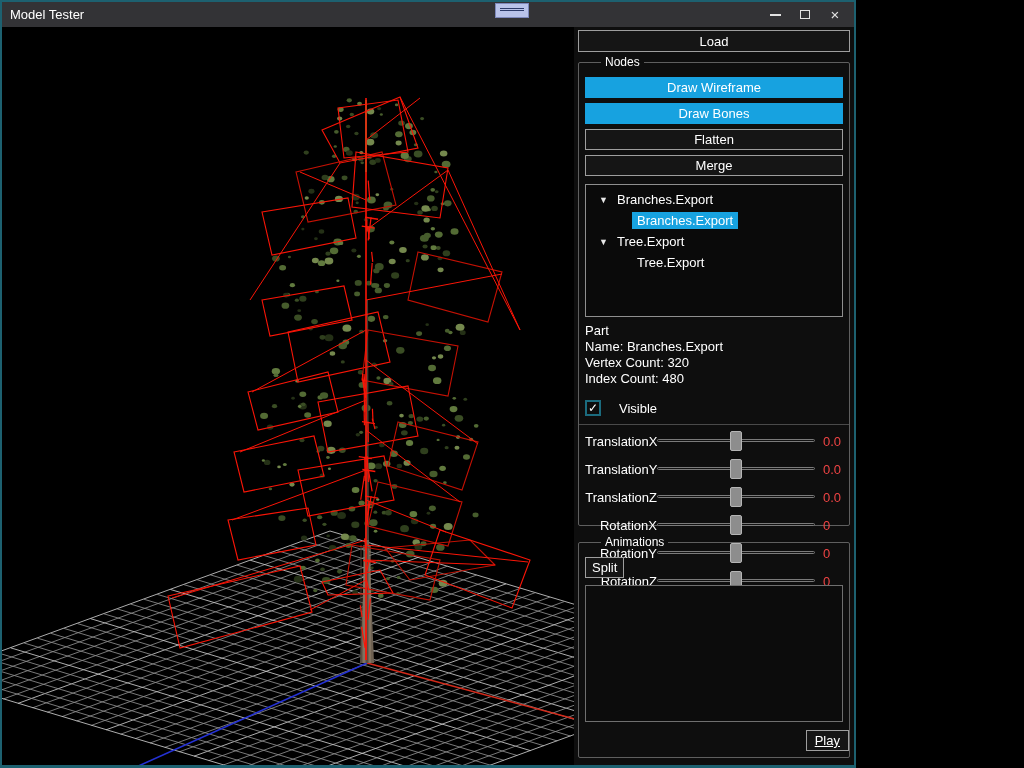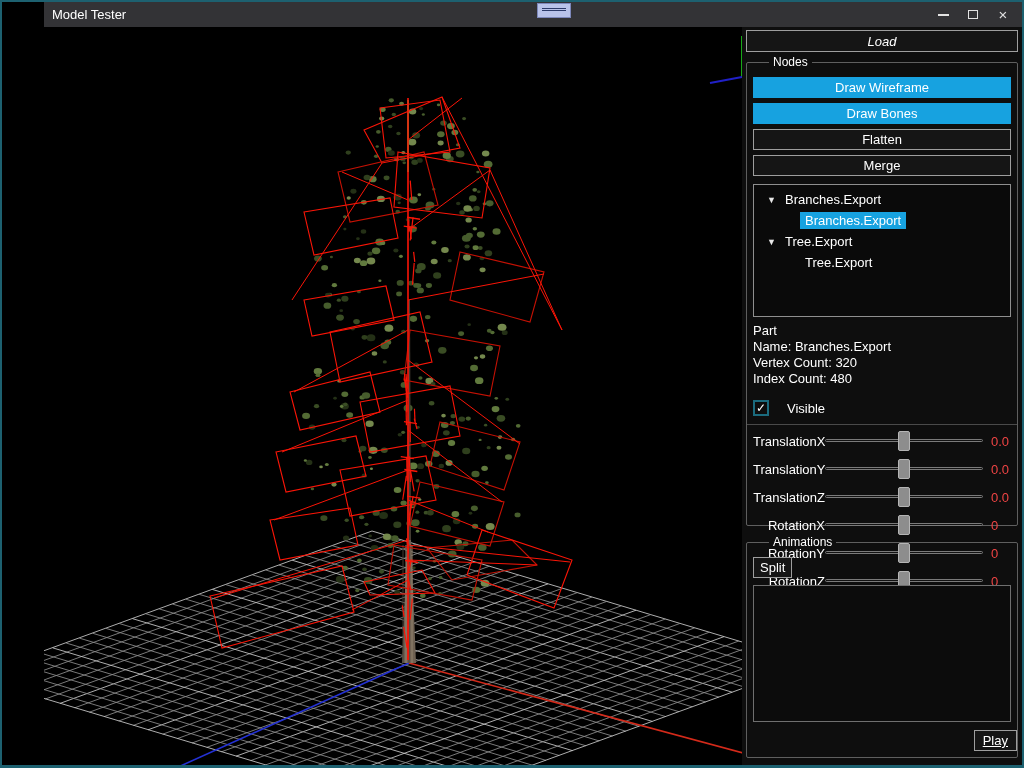--- a/index.html
+++ b/index.html
@@ -1,40 +1,40 @@
 <!DOCTYPE html>
 <html><head>
 <meta charset="utf-8">
 <style>
   * { margin:0; padding:0; box-sizing:border-box; }
   html,body { width:1024px; height:768px; background:#000; overflow:hidden;
               font-family:"Liberation Sans", sans-serif; }
-  .window { position:relative; width:1024px; height:768px;
-            border:2px solid #1d6170; border-bottom-width:3px; background:#000;padding-left:42px; }
+  .window { position:relative; width:856px; height:768px;
+            border:2px solid #1d6170; border-bottom-width:3px; background:#000; }
   
   .titlebar { position:relative; height:25px; background:#333336; display:flex; align-items:center; }
   .title-text { color:#fff; font-size:13px; padding-left:8px; }
   .drag-handle { position:absolute; left:493px; top:1px; width:34px; height:15px;
                  background:#b9c3ea; border:1px solid #7d88bb; padding:3px 4px; }
   .drag-handle .bar { height:1px; background:#2c3a69; margin-top:1px; }
   .win-buttons { position:absolute; right:4px; top:0; height:25px; display:flex; }
   .win-btn { width:30px; height:25px; display:flex; align-items:center; justify-content:center;
              color:#e3e3e3; font-size:15px; cursor:default; }
   .glyph-min { width:11px; height:2px; background:#e3e3e3; }
   .glyph-max { width:10px; height:9px; border:1px solid #e3e3e3; }
   
   .main { display:flex; height:738px; }
   .viewport { position:relative; width:738px; height:738px; background:#000; }
   .viewport svg { position:absolute; left:0; top:0; }
   .stats { position:absolute; left:6px; top:2px; color:#fff; font-size:13px; line-height:15px; }
   
   .panel { width:282px; height:738px; background:#0e0e0e; padding:3px 4px; position:relative; }
   .btn { background:#151515; border:1px solid #9e9e9e; color:#fff; font-size:13px;
          font-family:"Liberation Sans", sans-serif; height:22px; cursor:default; }
-  .load-btn { display:block; width:272px; margin:0 auto;font-style:italic; }
+  .load-btn { display:block; width:272px; margin:0 auto; }
   .groupbox { position:relative; border:1px solid #5f5f5f; border-radius:2px;
               margin-top:12px; padding:14px 6px 6px 6px; }
   .group-title { position:absolute; top:-8px; left:22px; background:#0e0e0e; padding:0 4px;
                  color:#fff; font-size:12px; }
   .nodes-group { height:464px; margin-top:10px; }
   .anim-group  { height:216px; margin-top:16px; }
   .btn-row { display:flex; gap:5px;flex-direction:column; }
   .btn-sm { height:21px; padding:0 6px; font-size:13px; }
   .btn-accent { background:#17a2e0; border-color:#17a2e0; color:#fff; }
   .treeview { margin-top:8px; height:133px; border:1px solid #8f8f8f; background:#0a0a0a;

